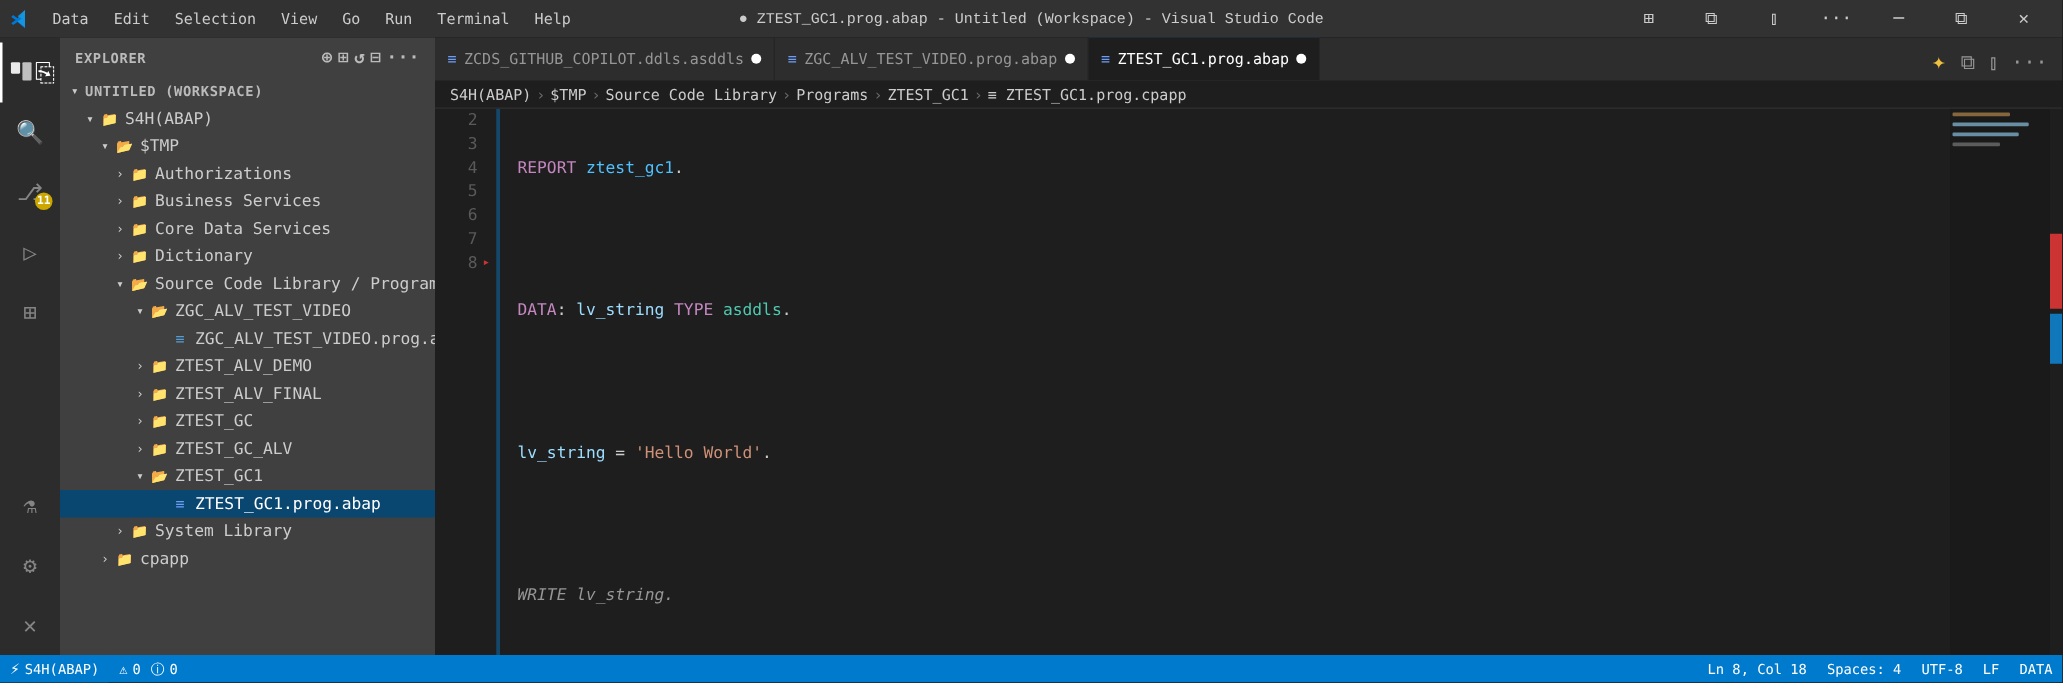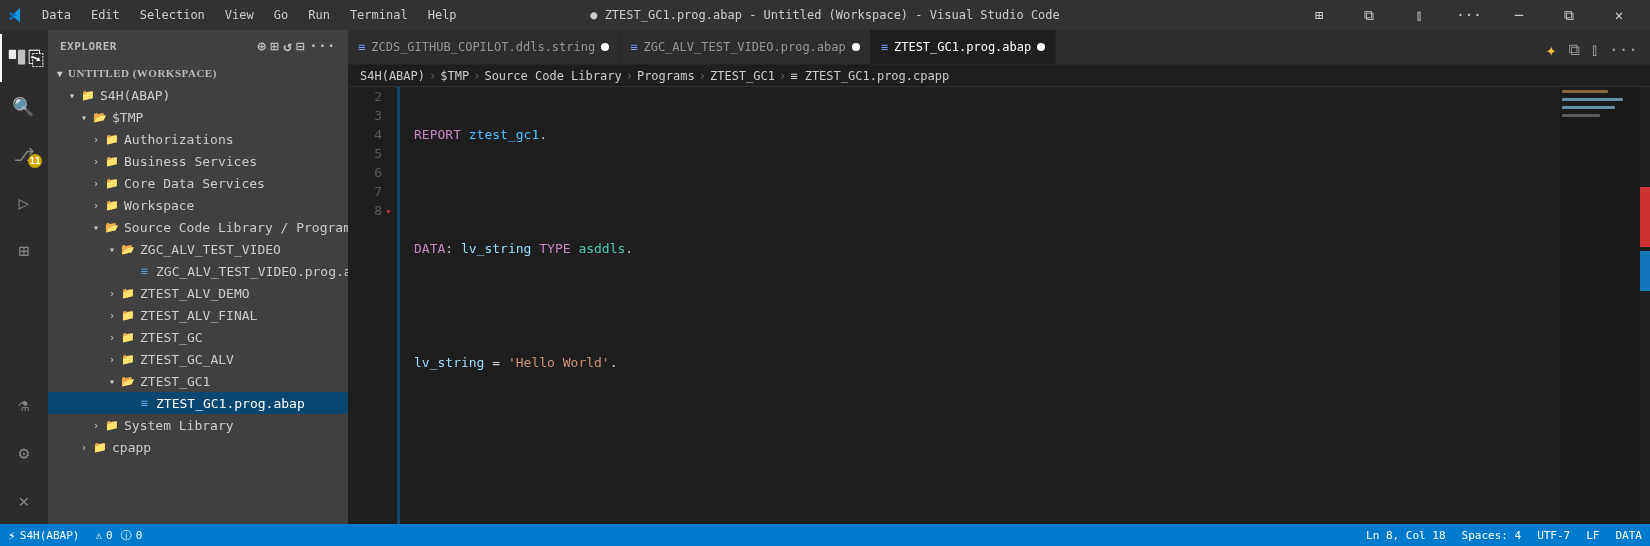--- a/index.html
+++ b/index.html
@@ -43,20 +43,21 @@
       font-size: 12px;
       color: #cccccc;
       cursor: pointer;
     }
     .titlebar-center {
       font-size: 12px;
       color: #cccccc;
       position: absolute;
       left: 50%;
       transform: translateX(-50%);
+      font-family: Liberation Mono, monospace;
     }
     .titlebar-right {
       display: flex;
       align-items: center;
       gap: 4px;
     }
     .titlebar-btn {
       width: 46px;
       height: 30px;
       display: flex;
@@ -494,21 +495,21 @@
         <span title="New File" style="cursor:pointer;">⊕</span>
         <span title="New Folder" style="cursor:pointer;">⊞</span>
         <span title="Refresh" style="cursor:pointer;">↺</span>
         <span title="Collapse" style="cursor:pointer;">⊟</span>
         <span title="More" style="cursor:pointer;">···</span>
       </div>
     </div>
     <div class="sidebar-content">
       <div class="tree-section">
 
-        <div class="tree-item" style="padding-left:4px; font-size:11px; font-weight:600; color:#bbbbbb; text-transform:uppercase; letter-spacing:0.5px;font-family:Liberation Serif, serif;">
+        <div class="tree-item" style="padding-left:4px; font-size:11px; font-weight:600; color:#bbbbbb; text-transform:uppercase; letter-spacing:0.5px;">
           <div class="tree-arrow open"></div>
           <span>UNTITLED (WORKSPACE)</span>
         </div>
 
         <div class="tree-item" style="padding-left:16px;">
           <div class="tree-arrow open"></div>
           <div class="tree-icon folder-icon">📁</div>
           <span>S4H(ABAP)</span>
         </div>
 
@@ -532,21 +533,21 @@
 
         <div class="tree-item" style="padding-left:40px;">
           <div class="tree-arrow closed"></div>
           <div class="tree-icon folder-icon">📁</div>
           <span>Core Data Services</span>
         </div>
 
         <div class="tree-item" style="padding-left:40px;">
           <div class="tree-arrow closed"></div>
           <div class="tree-icon folder-icon">📁</div>
-          <span>Workspace</span>
+          <span>Dictionary</span>
         </div>
 
         <div class="tree-item" style="padding-left:40px;">
           <div class="tree-arrow open"></div>
           <div class="tree-icon folder-icon">📂</div>
           <span>Source Code Library / Programs</span>
         </div>
 
         <div class="tree-item" style="padding-left:56px;">
           <div class="tree-arrow open"></div>
@@ -610,21 +611,21 @@
 
       </div>
     </div>
   </div>
 
   <div class="editor-area">
 
     <div class="tab-bar">
       <div class="tab">
         <span class="tab-icon">≡</span>
-        <span>ZCDS_GITHUB_COPILOT.ddls.string</span>
+        <span>ZCDS_GITHUB_COPILOT.ddls.asddls</span>
         <span class="tab-dot"></span>
       </div>
       <div class="tab">
         <span class="tab-icon">≡</span>
         <span>ZGC_ALV_TEST_VIDEO.prog.abap</span>
         <span class="tab-dot"></span>
       </div>
       <div class="tab active">
         <span class="tab-icon">≡</span>
         <span>ZTEST_GC1.prog.abap</span>
@@ -672,20 +673,23 @@
         </div>
         <div class="code-line" style="padding-left:8px;">&nbsp;</div>
         <div class="code-line" style="padding-left:8px;">
           <span class="kw-data">DATA</span><span class="punct">:</span>&nbsp;<span class="var-name">lv_string</span>&nbsp;<span class="kw-type">TYPE</span>&nbsp;<span class="kw-string-type">asddls</span><span class="punct">.</span>
         </div>
         <div class="code-line" style="padding-left:8px;">&nbsp;</div>
         <div class="code-line" style="padding-left:8px;">
           <span class="var-name">lv_string</span>&nbsp;<span class="op-assign">=</span>&nbsp;<span class="str-val">'Hello World'</span><span class="punct">.</span>
         </div>
         <div class="code-line" style="padding-left:8px;">&nbsp;</div>
+        <div class="code-line" style="padding-left:8px;">
+          <span class="italic-comment">WRITE lv_string.</span>
+        </div>
       </div>
 
       <div class="minimap">
         <div class="minimap-content">
           <div class="minimap-line" style="width:60%; background:#cc9955;"></div>
           <div class="minimap-line" style="width:0%;"></div>
           <div class="minimap-line" style="width:80%; background:#9cdcfe;"></div>
           <div class="minimap-line" style="width:0%;"></div>
           <div class="minimap-line" style="width:70%; background:#9cdcfe;"></div>
           <div class="minimap-line" style="width:0%;"></div>
@@ -717,21 +721,21 @@
     </div>
   </div>
   <div class="status-right">
     <div class="status-item">
       <span>Ln 8, Col 18</span>
     </div>
     <div class="status-item">
       <span>Spaces: 4</span>
     </div>
     <div class="status-item">
-      <span>UTF-7</span>
+      <span>UTF-8</span>
     </div>
     <div class="status-item">
       <span>LF</span>
     </div>
     <div class="status-item">
       <span>DATA</span>
     </div>
   </div>
 </div>
 

